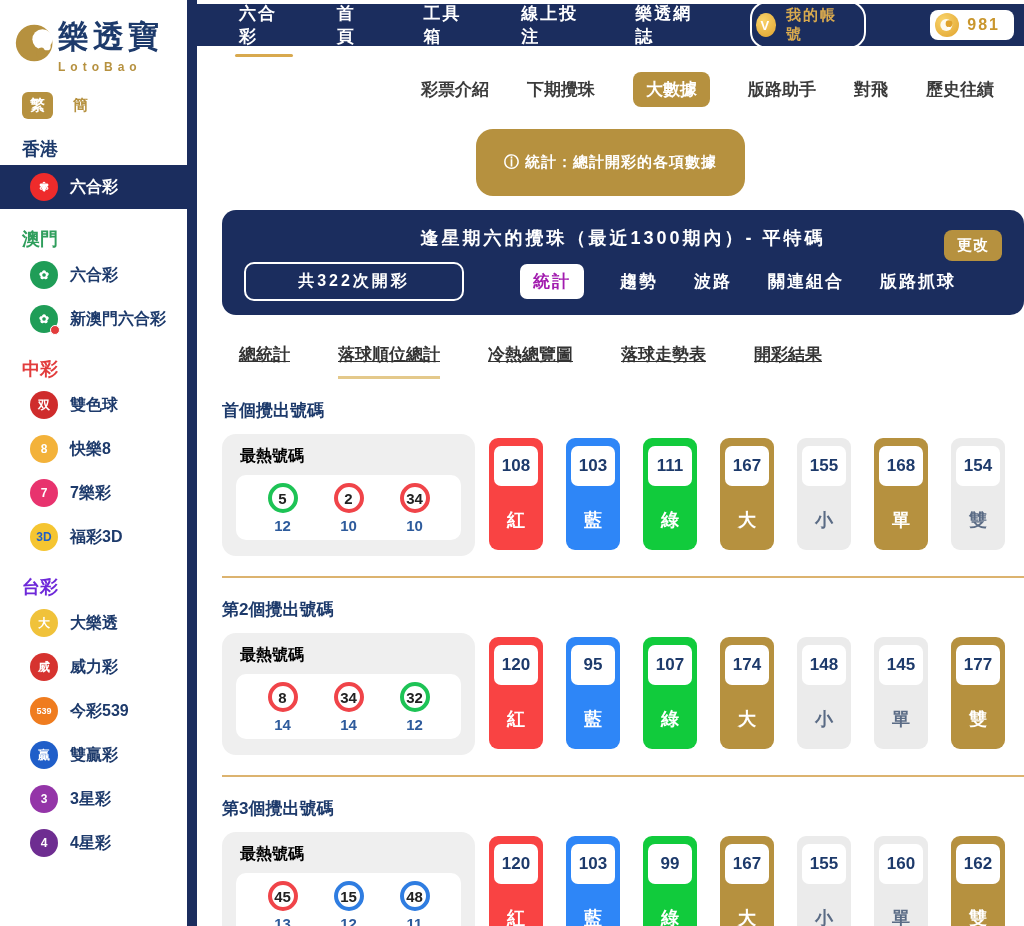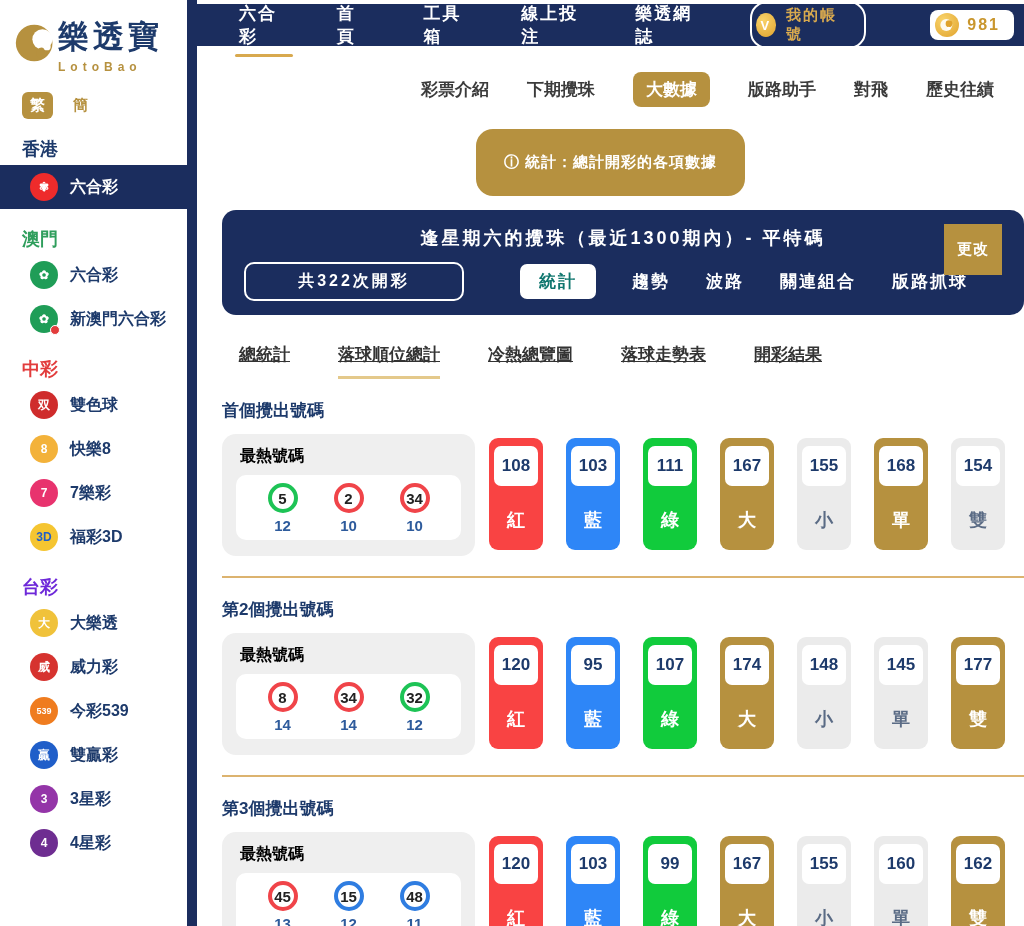--- a/index.html
+++ b/index.html
@@ -54,30 +54,30 @@
   .subnav-item.active { background:#b6913f; color:#fff; border-radius:8px; padding:6px 13px; }
 
   .badge-row { margin-top:22px; text-align:center; }
   .info-badge { display:inline-block; background:#b6913f; color:#fff; font-size:15px; font-weight:bold;
     border-radius:17px; padding:24px 28px; letter-spacing:1px; }
 
   .panel { margin:14px 0 0 25px; width:802px; background:#1b2d5e; border-radius:14px;
     padding:10px 16px 14px; color:#fff; }
   .panel-head { position:relative; text-align:center; font-size:18px; font-weight:bold;
     letter-spacing:3px; padding:6px 0 12px; }
-  .change-btn { position:absolute; right:6px; top:4px; background:#b6913f; color:#fff; border:none;
-    border-radius:0; padding:16px 13px; font-size:15px; font-weight:bold; letter-spacing:1px;
+  .change-btn { position:absolute; right:6px; top:10px; background:#b6913f; color:#fff; border:none;
+    border-radius:8px; padding:6px 13px; font-size:15px; font-weight:bold; letter-spacing:1px;
     font-family:inherit; cursor:pointer; }
   .panel-row { display:flex; align-items:center; padding:0 6px; }
   .draws-box { border:2px solid #fff; border-radius:10px; width:220px; text-align:center;
     padding:7px 0; font-size:16px; font-weight:bold; letter-spacing:3px; }
   .panel-tabs { display:flex; align-items:center; gap:36px; margin-left:56px; font-size:17px;
     font-weight:bold; letter-spacing:2px; }
   .panel-tab { cursor:pointer; }
-  .panel-tab.active { background:#fff; color:#0f766e; border-radius:7px; padding:6px 19px; }
+  .panel-tab.active { background:#fff; color:#a21caf; border-radius:7px; padding:6px 13px; }
 
   .stat-tabs { margin:28px 0 0 42px; display:flex; gap:48px; font-size:17px; font-weight:bold; color:#333;text-decoration:underline; }
   .stat-tab { padding-bottom:13px; cursor:pointer; }
   .stat-tab.active { padding-bottom:10px; border-bottom:3px solid #e4c98b; }
 
   .section { margin-left:25px; }
   .section-title { color:#1d3a6b; font-size:17px; font-weight:bold; margin:20px 0 12px; }
   .section-body { display:flex; gap:14px; }
   .hot-box { width:253px; height:122px; background:#efefef; border-radius:14px; padding:12px 14px; }
   .hot-label { color:#000000; font-size:16px; font-weight:bold; margin:0 0 8px 4px; }

